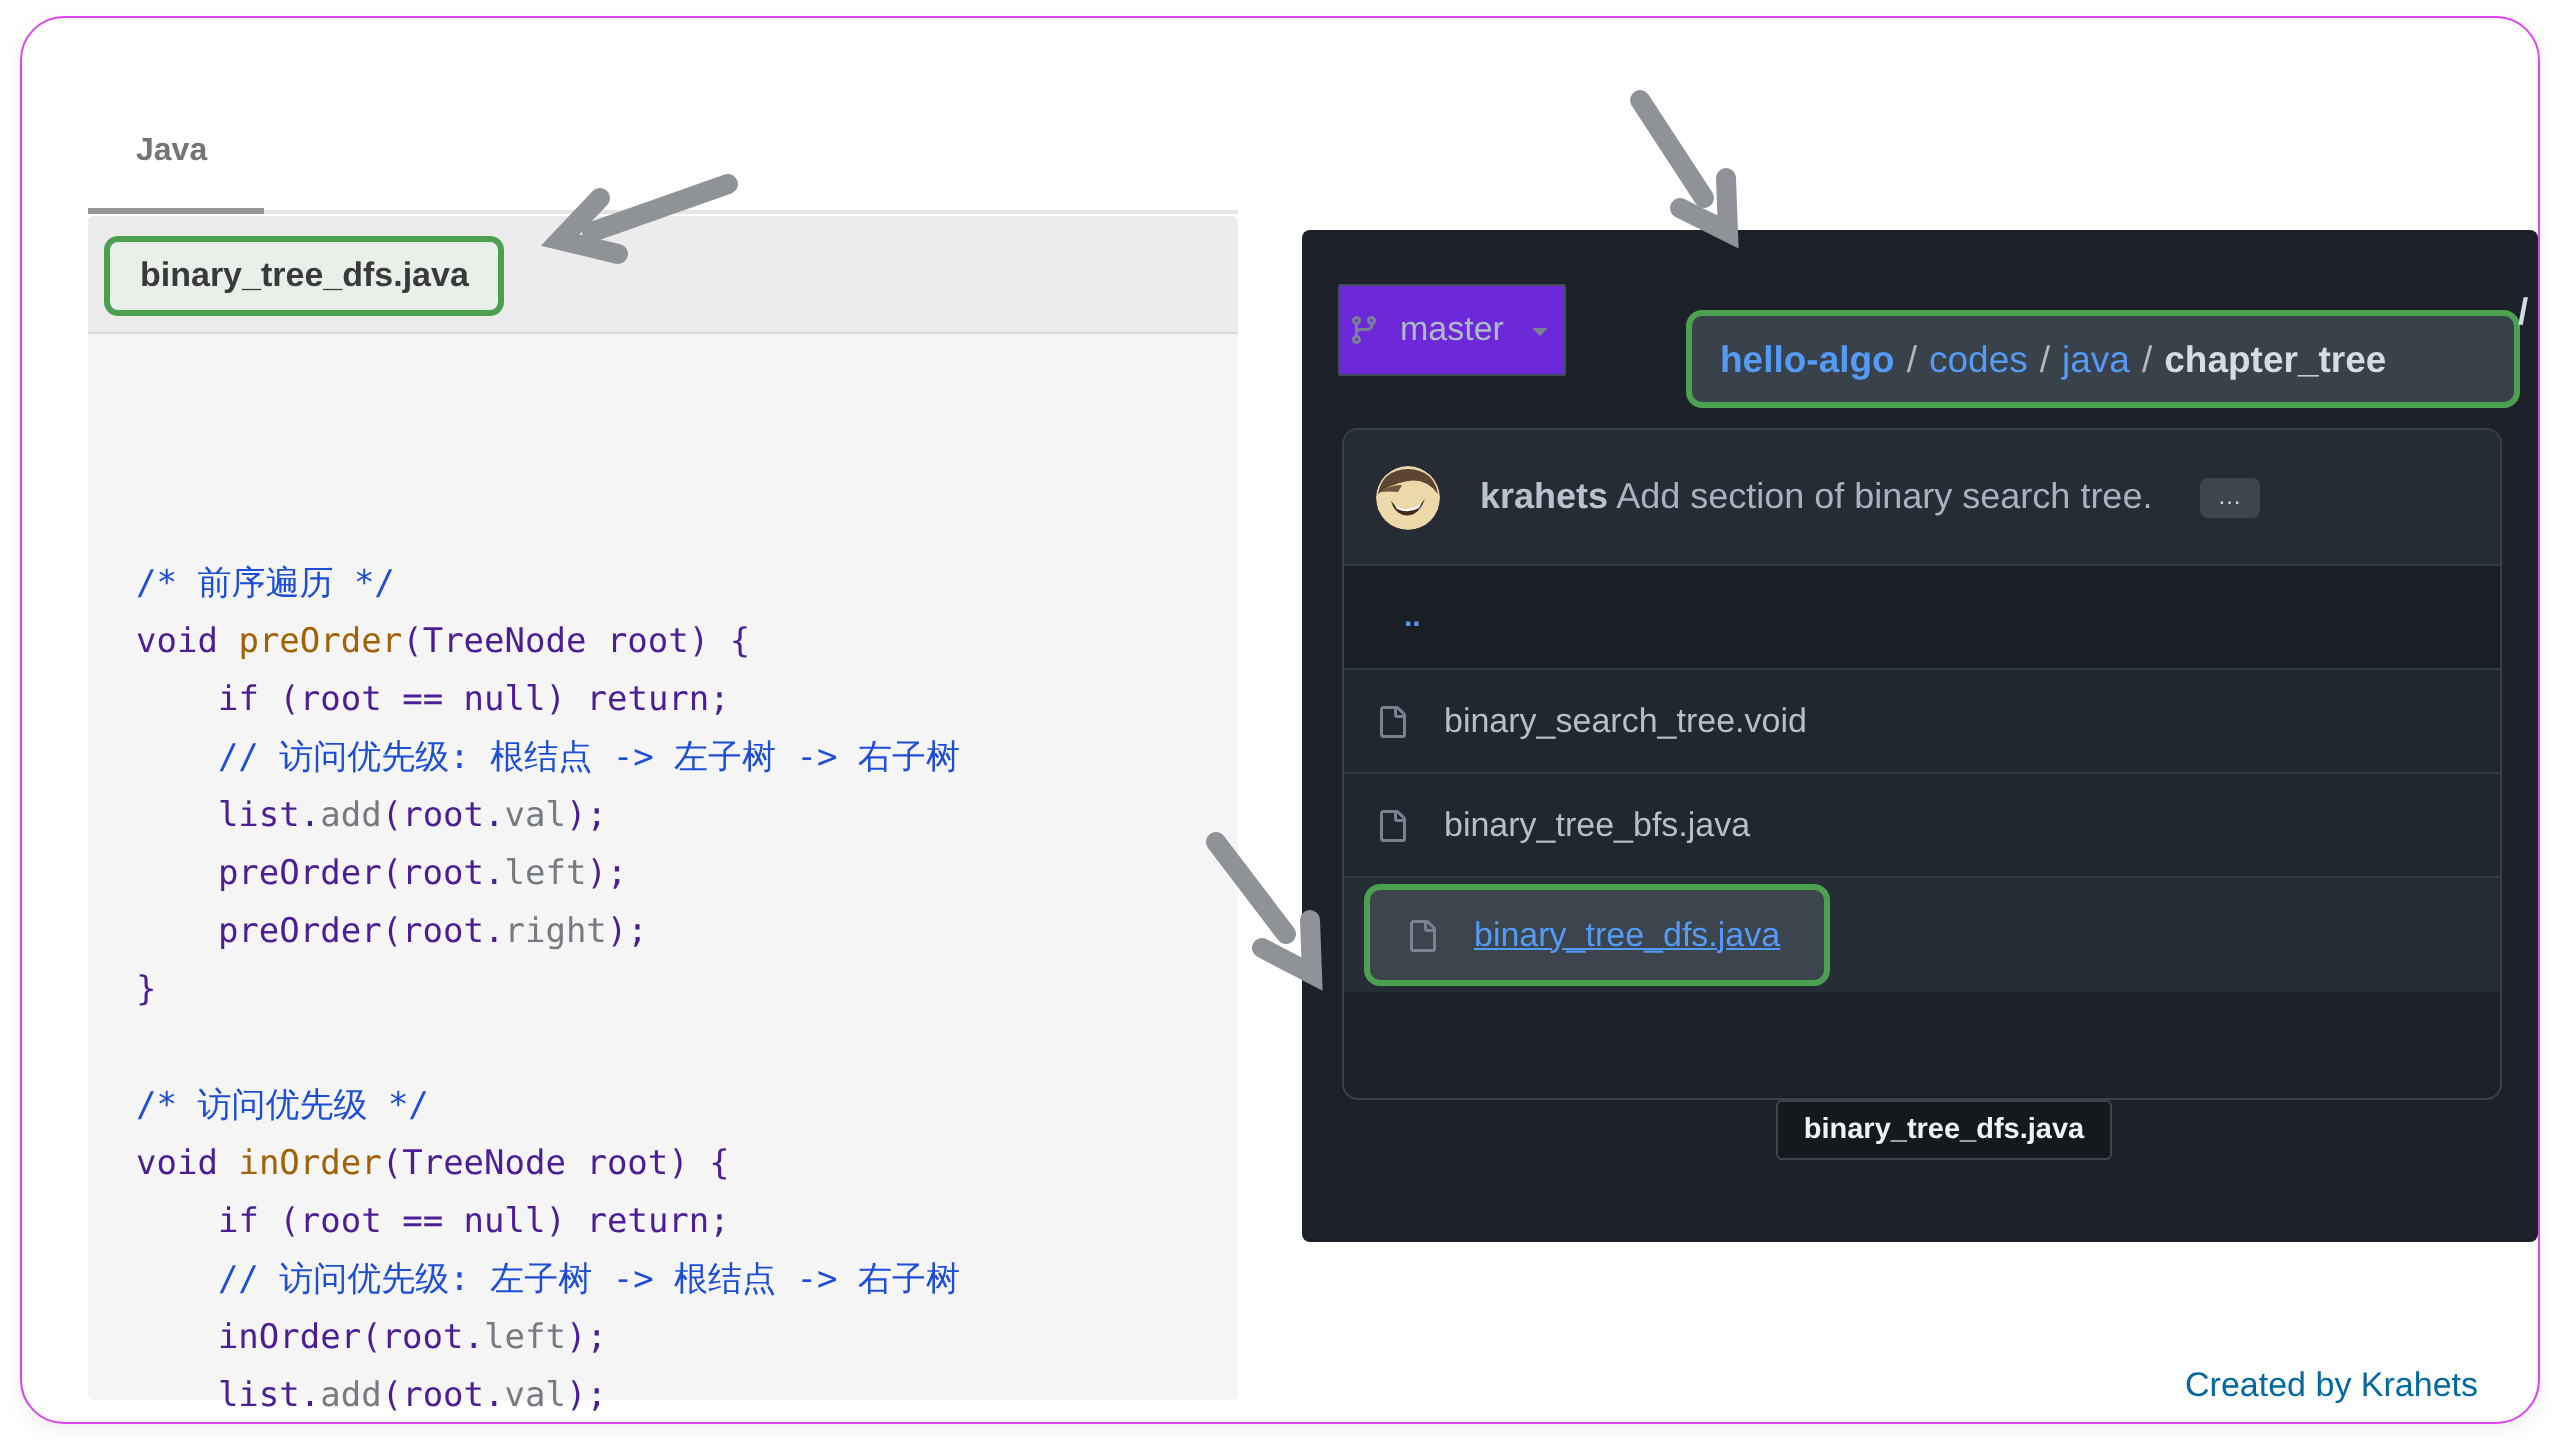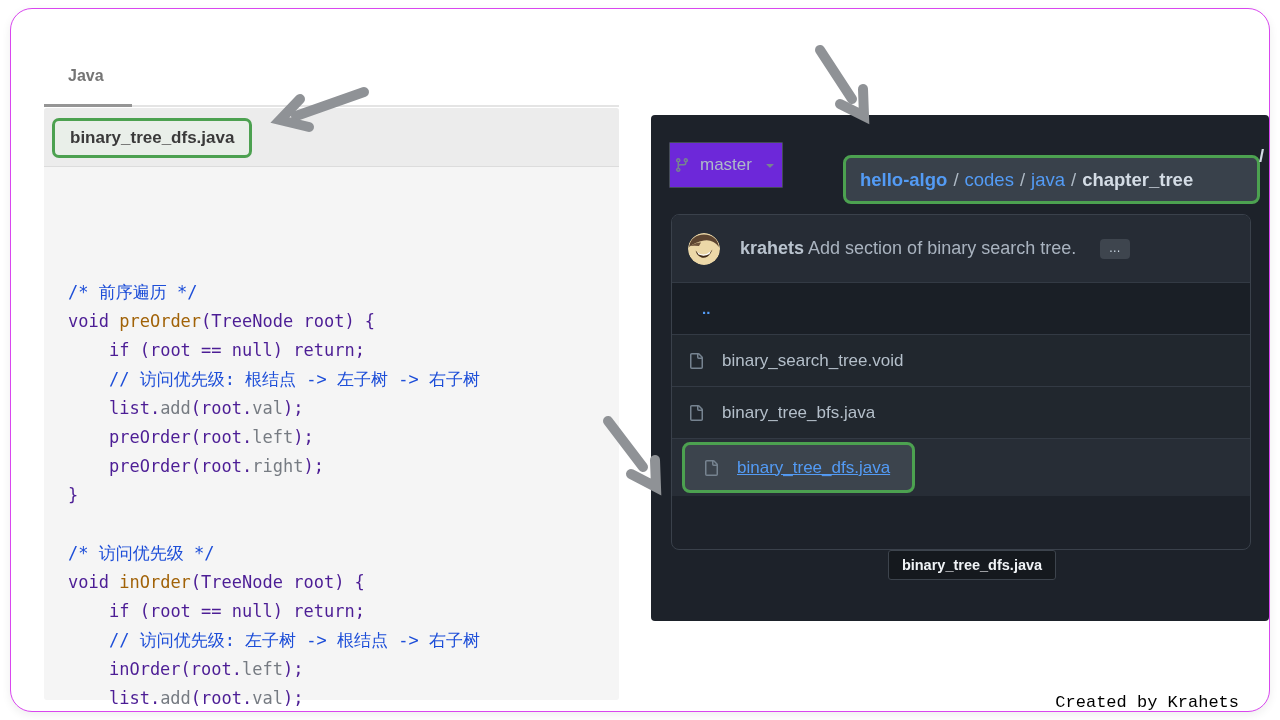--- a/index.html
+++ b/index.html
@@ -49,22 +49,22 @@
   .fname{font-size:17px;color:#b4bfca;cursor:pointer;}
   .uplink{font-size:15px;font-weight:700;color:#539bf5;margin-left:14px;cursor:pointer;}
   .hl-box{display:flex;align-items:center;gap:18px;height:45px;padding:0 22px 0 18px;
     border:3px solid #4ca150;border-radius:8px;background:#3c444d;}
   .hl-box .fname{color:#539bf5;text-decoration:underline;}
   .ficon{flex:0 0 16px;}
   .tooltip{position:absolute;left:877px;top:541px;width:166px;height:28px;background:#15191e;
     border:1px solid #3d444d;border-radius:3px;color:#f0f3f6;font-size:14.5px;font-weight:600;
     display:flex;align-items:center;justify-content:center;}
 
-  .footer-credit{position:absolute;right:30px;top:674px;font-family:Liberation Mono, monospace;
-    font-size:17px;color:#000000;margin-top:10px;}
+  .footer-credit{position:absolute;right:30px;top:674px;font-family:Liberation Sans, sans-serif;
+    font-size:17px;color:#0369a1;}
   .arrows{position:absolute;left:0;top:0;width:1280px;height:720px;pointer-events:none;}
 </style>
 </head>
 <body>
 
 <div class="card">
 
   <div class="tab-label">Java</div>
   <div class="tab-line"></div>
   <div class="tab-line-active"></div>

